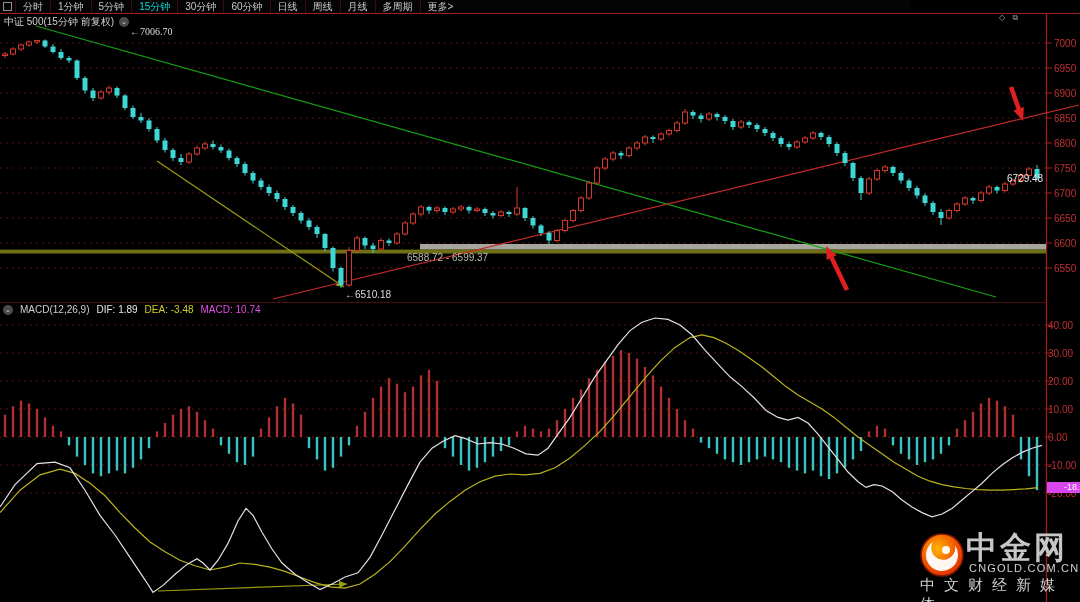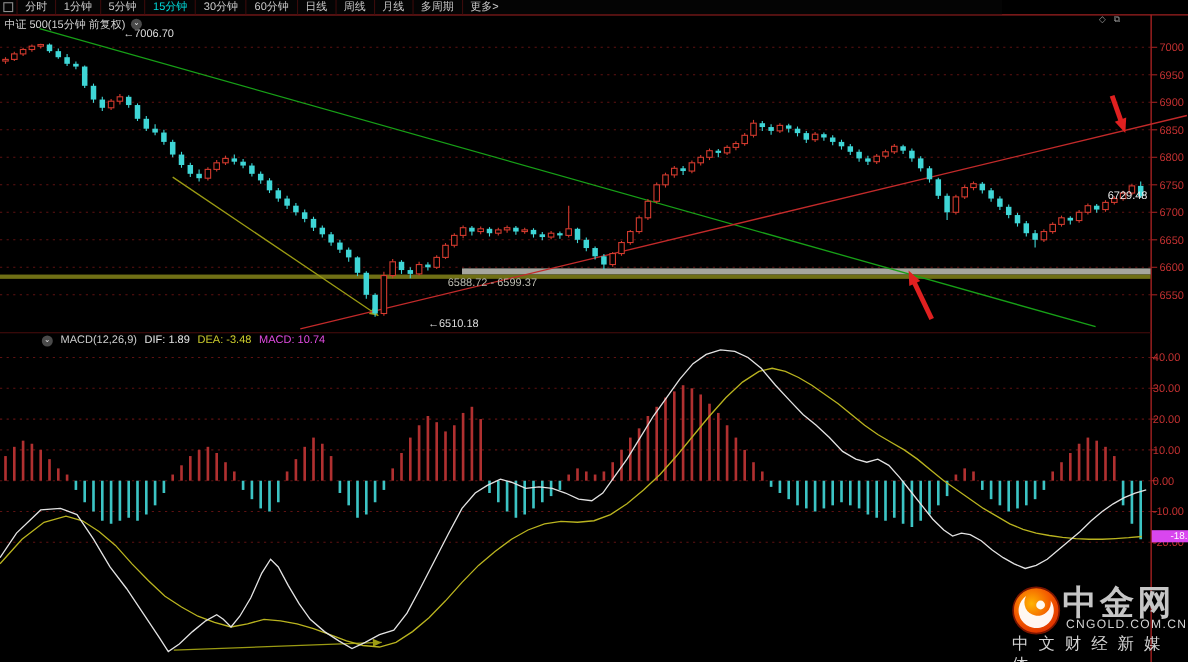--- a/index.html
+++ b/index.html
@@ -16,25 +16,25 @@
   #menu-right{margin-left:auto;display:flex;}
   .mr-item{padding:0 6px;border-left:1px solid #7a1414;white-space:nowrap;cursor:default;}
   .mr-item:last-child{border-right:1px solid #7a1414;}
   .titlerow{position:absolute;left:4px;top:15px;z-index:5;font-size:10px;color:#d2d2d2;
             display:flex;align-items:center;gap:5px;}
   .circ{width:10px;height:10px;border-radius:50%;background:#4a4a4a;color:#e0e0e0;
         font-size:7px;line-height:9px;text-align:center;display:inline-block;}
   .corner-icons{position:absolute;left:999px;top:13px;z-index:5;color:#9a9a9a;font-size:8px;}
   .corner-icons span{margin-right:5px;}
   .macd-header{position:absolute;left:3px;top:304px;z-index:5;font-size:10px;
-               display:flex;gap:7px;align-items:center;white-space:nowrap;margin-left:35px;}
+               display:flex;gap:7px;align-items:center;white-space:nowrap;}
   .h-name{color:#cfcfcf;} .h-dif{color:#e6e6e6;} .h-dea{color:#cdcd2c;} .h-macd{color:#e44ce4;}
   .ann{position:absolute;z-index:4;font-size:10px;color:#dcdcdc;white-space:nowrap;}
-  #ann-peak{left:112px;top:26px;}
-  #ann-low{left:345px;top:289px;margin-left:44px;}
+  #ann-peak{left:130px;top:26px;font-family:Liberation Serif, serif;}
+  #ann-low{left:345px;top:289px;}
   #ann-band{left:407px;top:252px;color:#b9b9ae;}
   #ann-last{left:1007px;top:173px;color:#e8e8e8;}
   .badge{position:absolute;left:1047px;top:482px;z-index:5;background:#d946ef;color:#fff;
          font-size:9px;line-height:11px;padding:0 3px 0 17px;}
   .wm-logo{position:absolute;left:918px;top:531px;z-index:3;}
   .wm-name{position:absolute;left:966px;top:527px;font-size:31px;font-weight:bold;color:#c6c6c6;
            letter-spacing:3px;z-index:3;}
   .wm-domain{position:absolute;left:969px;top:562px;font-size:11px;color:#d2d2d2;letter-spacing:1.2px;z-index:3;}
   .wm-tagline{position:absolute;left:920px;top:576px;font-size:15px;color:#d2d2d2;letter-spacing:9px;z-index:3;}
 </style>

